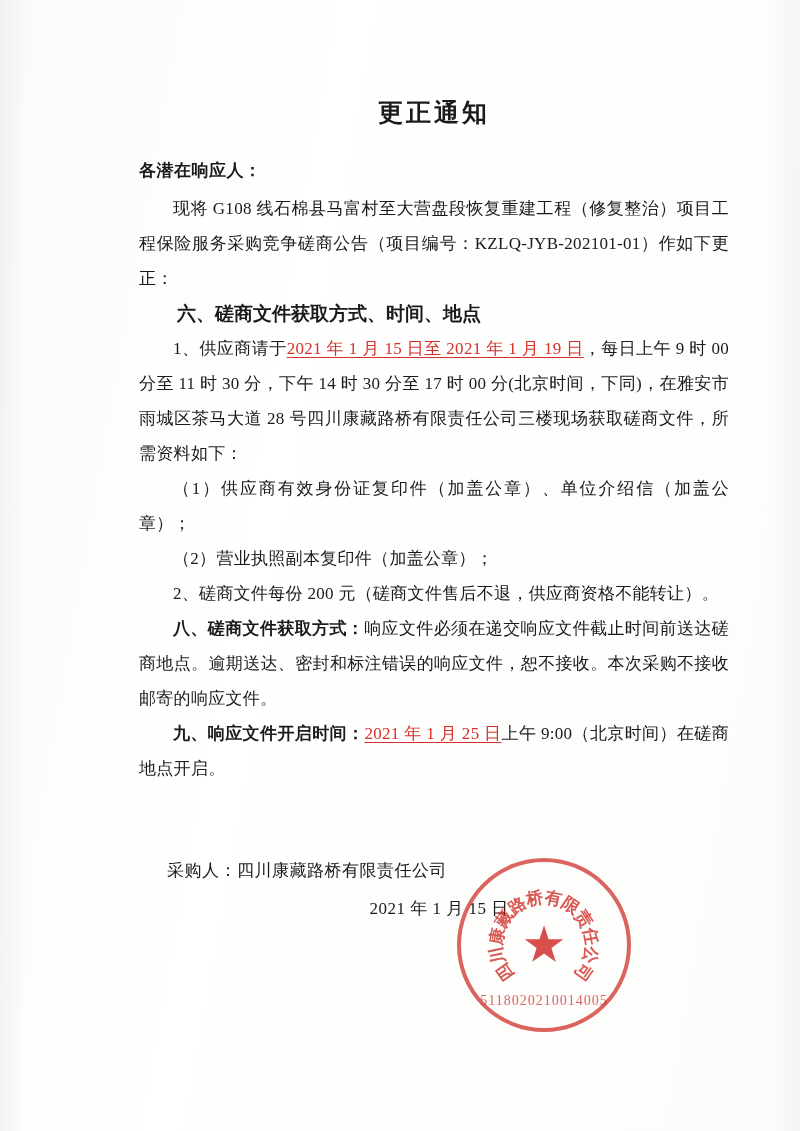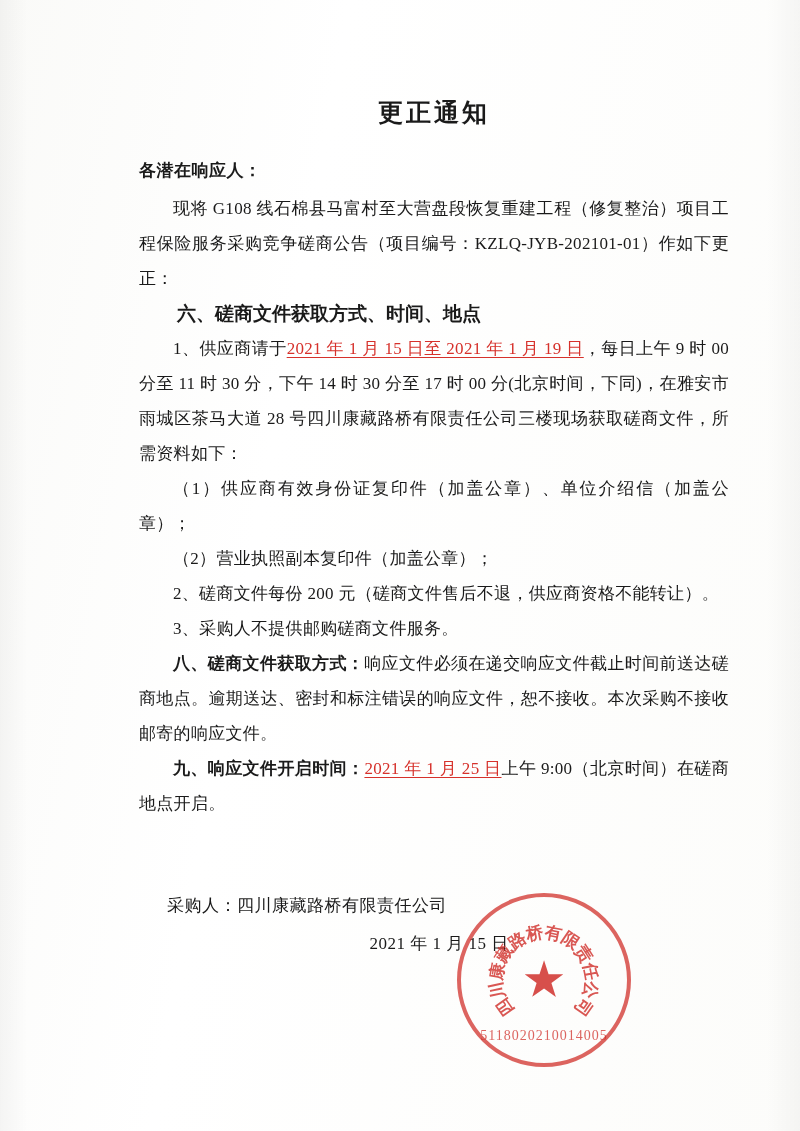--- a/index.html
+++ b/index.html
@@ -163,21 +163,20 @@
 
     <p class="sec-head">六、磋商文件获取方式、时间、地点</p>
 
     <p class="para indent2"><span>1、</span><span>供应商请于</span><span class="red-u">2021 年 1 月 15 日至 2021 年 1 月 19 日</span><span>，每日上午 9 时 00 分至 11 时 30 分，下午 14 时 30 分至 17 时 00 分(北京时间，下同)，在雅安市雨城区茶马大道 28 号四川康藏路桥有限责任公司三楼现场获取磋商文件，所需资料如下：</span></p>
 
     <p class="para indent2">（1）供应商有效身份证复印件（加盖公章）、单位介绍信（加盖公章）；</p>
     <p class="para indent2">（2）营业执照副本复印件（加盖公章）；</p>
 
     <p class="para indent2"><span>2、</span><span>磋商文件每份 200 元（磋商文件售后不退，供应商资格不能转让）。</span></p>
 
-    <p class="para indent2"><span>3、</span><span>采购人不提供邮购磋商文件服务。</span></p>
 
 
     <p class="para indent2"><span class="bold">八、磋商文件获取方式：</span><span>响应文件必须在递交响应文件截止时间前送达磋商地点。逾期送达、密封和标注错误的响应文件，恕不接收。本次采购不接收邮寄的响应文件。</span></p>
 
     <p class="para indent2"><span class="bold">九、响应文件开启时间：</span><span class="red-u">2021 年 1 月 25 日</span><span>上午 9:00（北京时间）在磋商地点开启。</span></p>
 
     <div class="sign-block">
       <div class="sign-line">采购人：四川康藏路桥有限责任公司</div>
       <div class="sign-date">2021 年 1 月 15 日</div>
 

